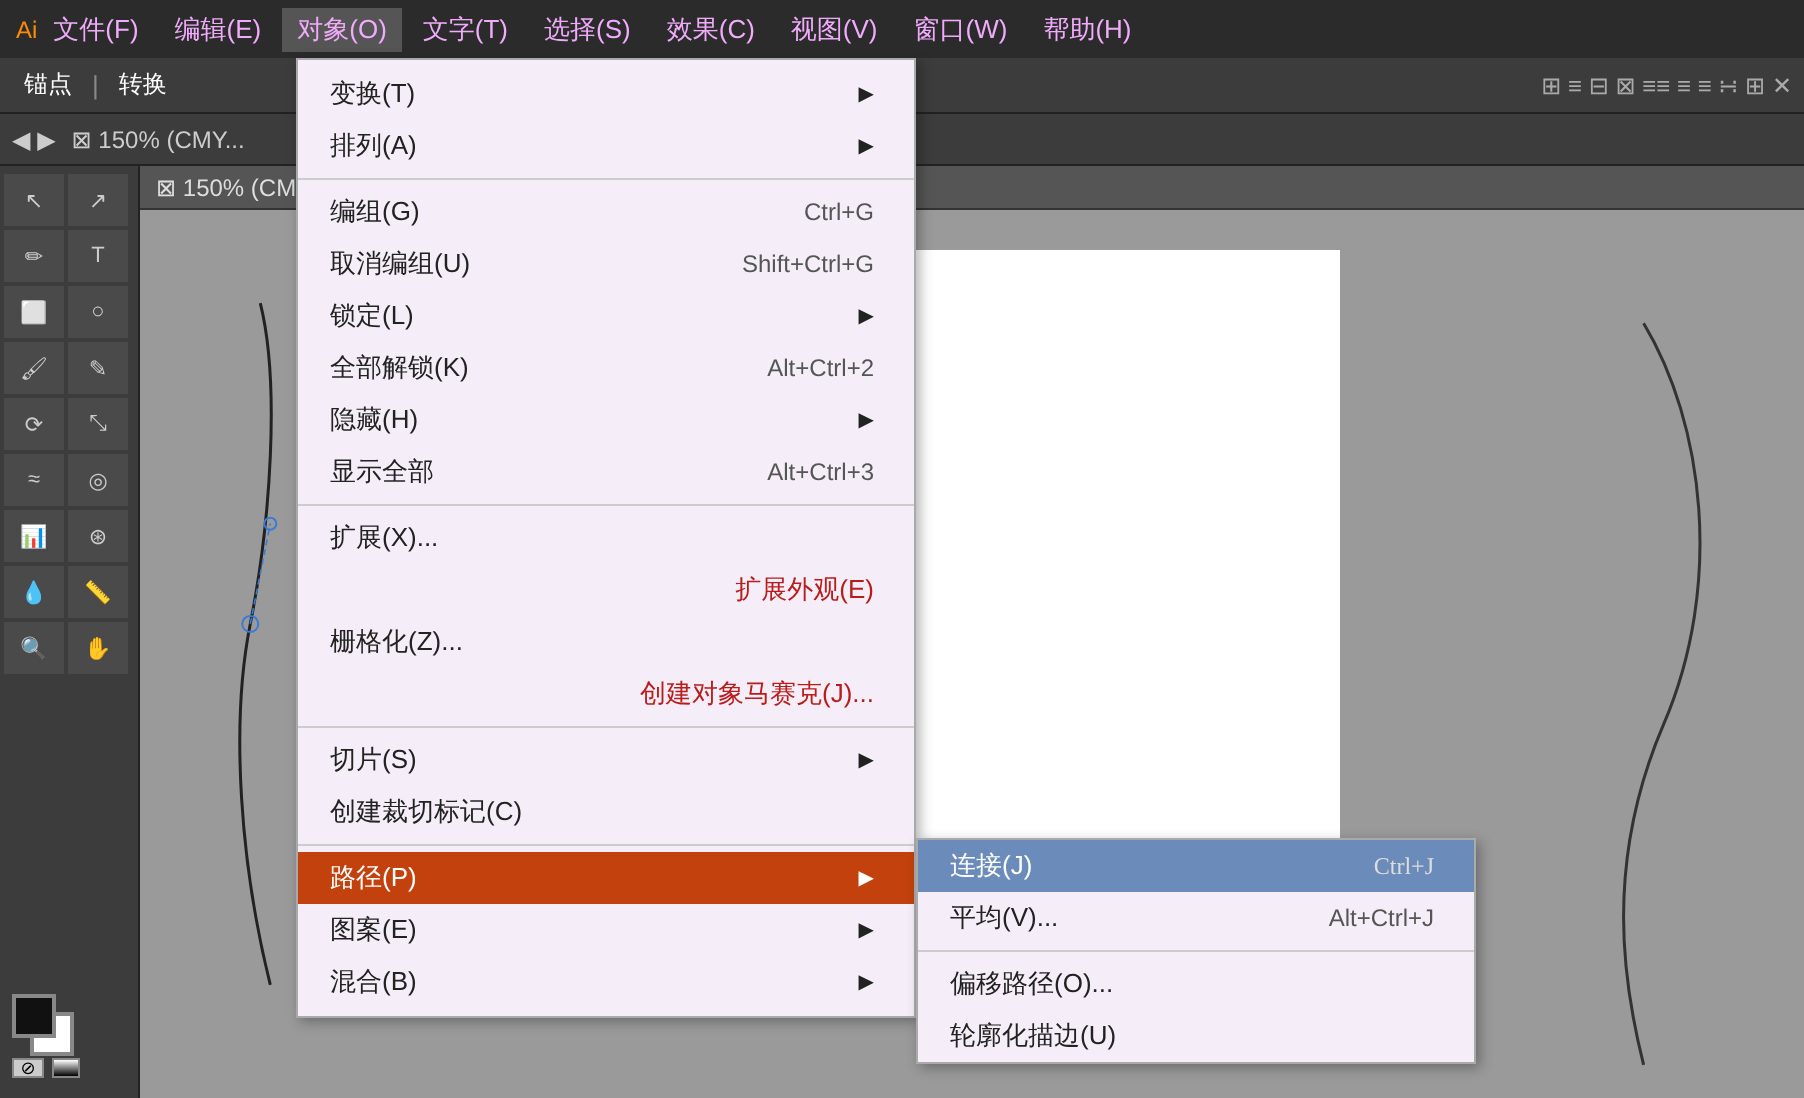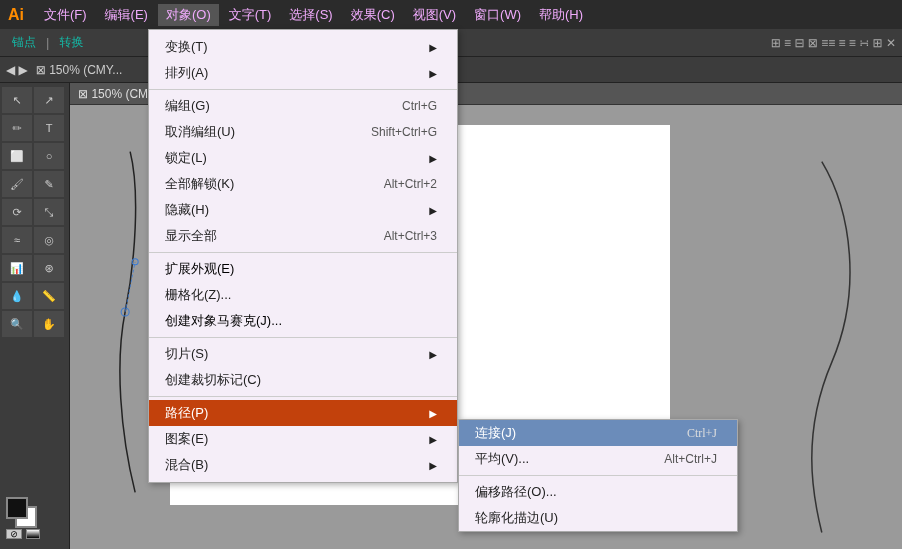--- a/index.html
+++ b/index.html
@@ -18,23 +18,23 @@
       height: 29px;
       background: #2b2b2b;
       display: flex;
       align-items: center;
       padding: 0 8px;
       color: #ccc;
       font-size: 13px;
     }
     .title-bar .ai-logo {
       color: #ff8c00;
-      font-weight: bold;
-      font-size: 16px;
-      margin-right: 12px;
+      font-weight: normal;
+      font-size: 12px;
+      margin-right: 0;
     }
     .menu-bar-items {
       display: flex;
       gap: 2px;
     }
     .menu-bar-item {
       padding: 2px 8px;
       color: #f0abfc;
       font-size: 13px;
       cursor: pointer;
@@ -46,21 +46,21 @@
     
     .toolbar-row {
       height: 28px;
       background: #3c3c3c;
       display: flex;
       align-items: center;
       padding: 0 6px;
       border-bottom: 1px solid #222;
     }
     .toolbar-item {
-      color: #14b8a6;
+      color: #ffffff;
       font-size: 12px;
       padding: 2px 6px;
       cursor: pointer;
     }
 
     
     .sub-toolbar {
       height: 26px;
       background: #3c3c3c;
       display: flex;
@@ -174,22 +174,23 @@
       white-space: nowrap;
       color: #222;
       font-size: 13px;
       position: relative;
     }
     .menu-item:hover, .menu-item.hovered {
       background: #c2410c;
       color: white;
     }
     .menu-item.disabled {
-      color: #000000;
+      color: #b91c1c;
       cursor: default;
+      justify-content: flex-end;
     }
     .menu-item .shortcut {
       color: #555;
       font-size: 12px;
       margin-left: 30px;
     }
     .menu-item .arrow {
       font-size: 10px;
       margin-left: 6px;
     }
@@ -350,20 +351,23 @@
     </div>
     <div class="menu-item">
       <span>隐藏(H)</span>
       <span class="arrow">▶</span>
     </div>
     <div class="menu-item">
       <span>显示全部</span>
       <span class="shortcut">Alt+Ctrl+3</span>
     </div>
     <div class="menu-separator"></div>
+    <div class="menu-item">
+      <span>扩展(X)...</span>
+    </div>
     <div class="menu-item disabled">
       <span>扩展外观(E)</span>
     </div>
     <div class="menu-item">
       <span>栅格化(Z)...</span>
     </div>
     <div class="menu-item disabled">
       <span>创建对象马赛克(J)...</span>
     </div>
     <div class="menu-separator"></div>

